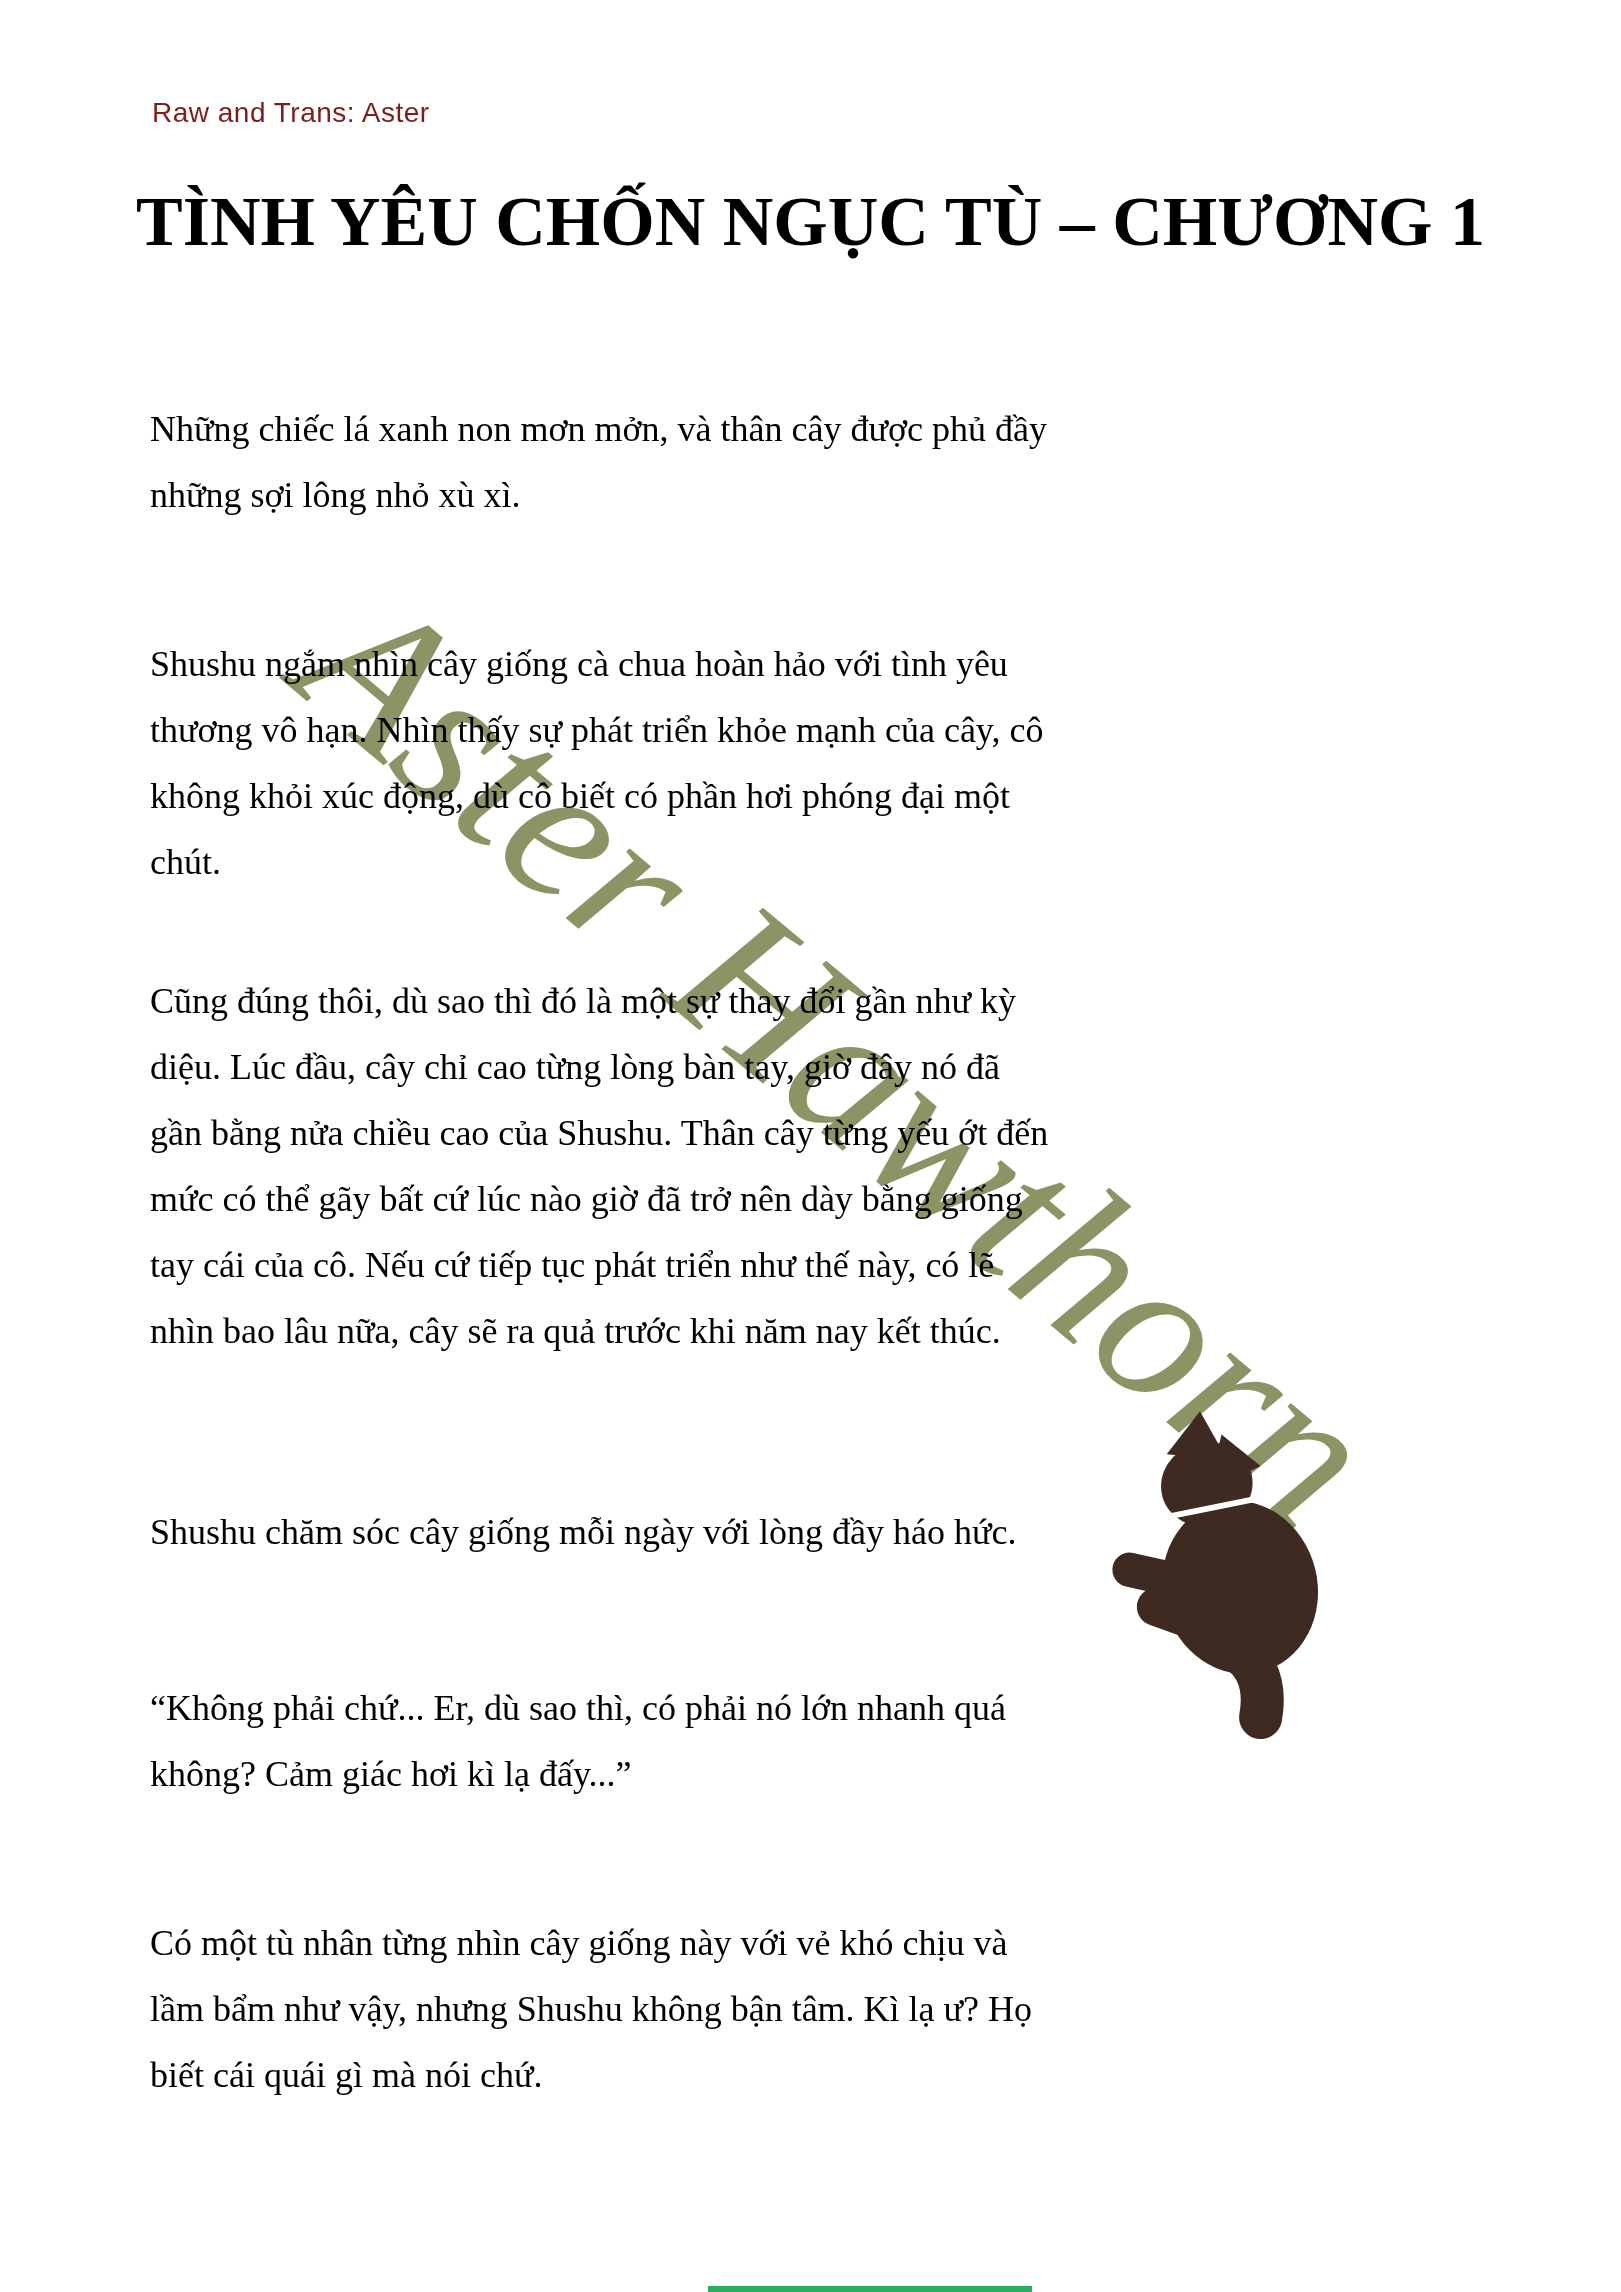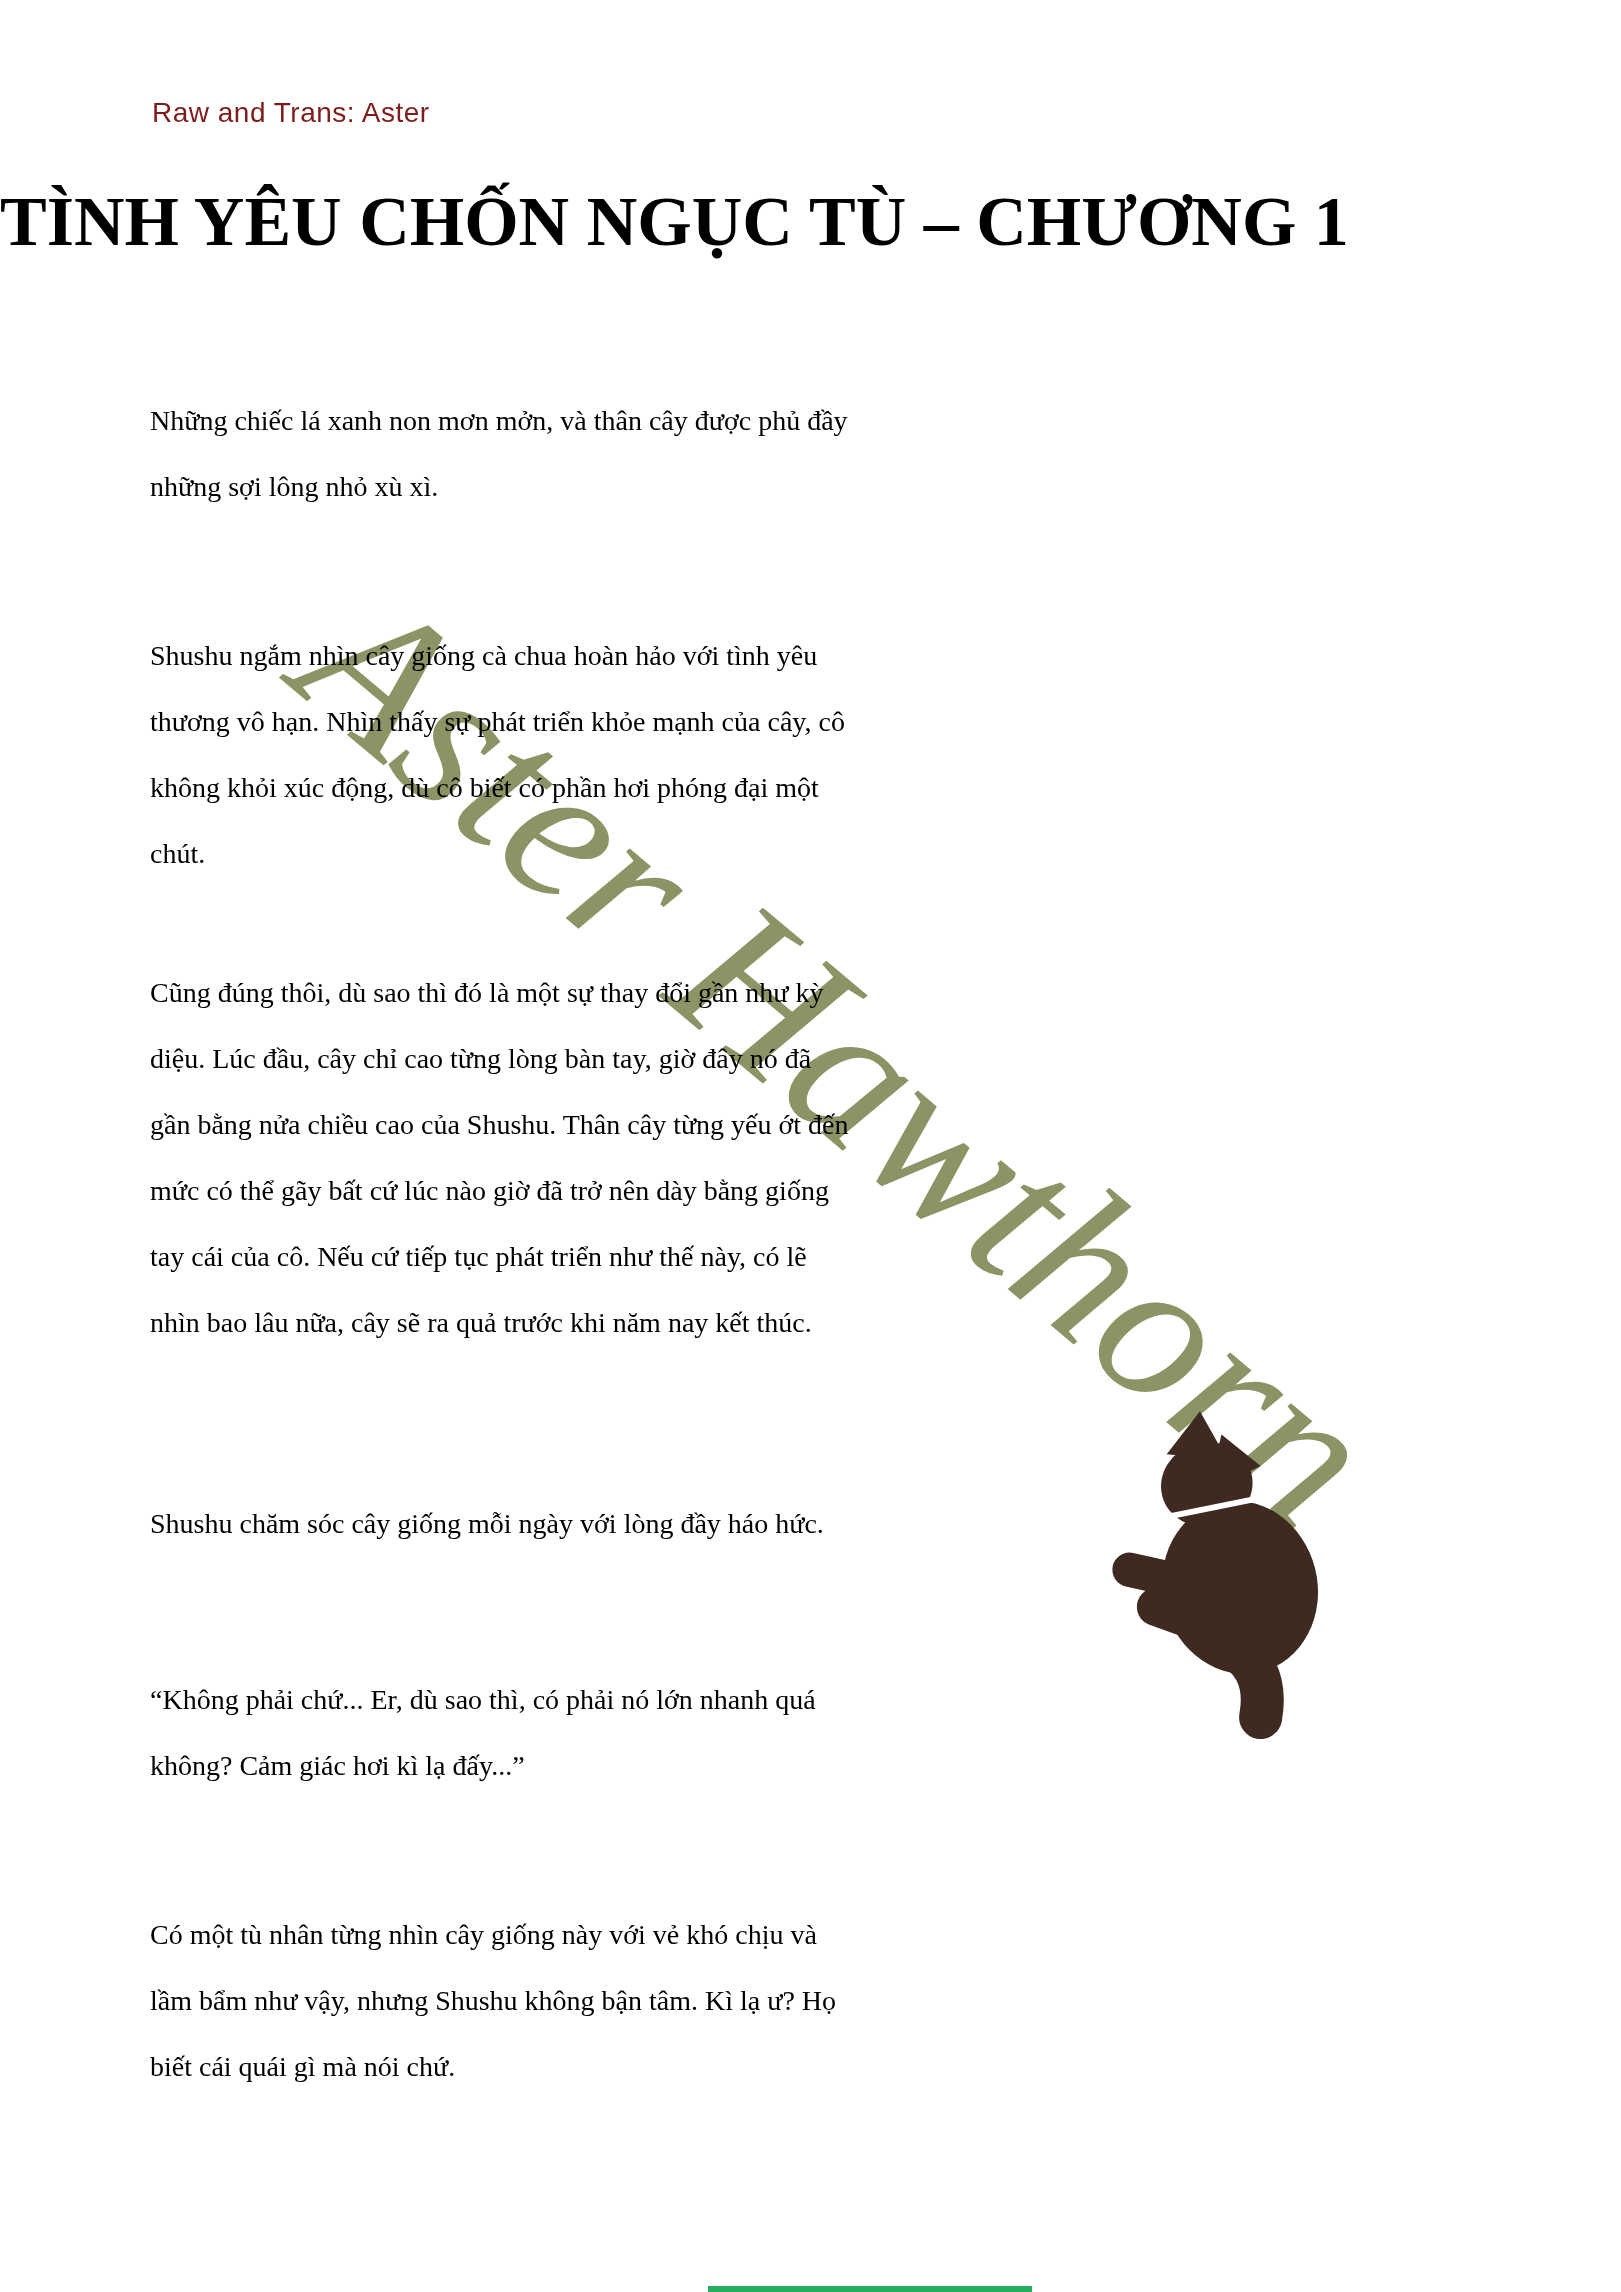--- a/index.html
+++ b/index.html
@@ -13,29 +13,30 @@
   }
   .credit{
     position:absolute;left:152px;top:96px;
     font-family:"Liberation Sans","DejaVu Sans",sans-serif;
     font-size:28px;line-height:33px;color:#7f1d1d;
     letter-spacing:0.5px;
     z-index:2;
   }
   .title{
     position:absolute;left:0;right:0;top:185px;
-    margin:0;text-align:left;
+    margin:0;text-align:center;
     font-size:70px;line-height:74px;font-weight:bold;
     font-family:"Liberation Serif","DejaVu Serif",serif;
     z-index:2;
   }
   .para{
     position:absolute;left:150px;width:1333px;
-    font-size:28px;line-height:66px;
+    font-size:36px;line-height:66px;
     z-index:2;
+    margin-top:8px;
   }
   .line{white-space:nowrap;}
   .watermark{
     position:absolute;left:398px;top:553px;
     font-size:206px;line-height:1;
     font-style:italic;
     font-family:"Liberation Serif","DejaVu Serif",serif;
     white-space:nowrap;
     transform-origin:0 0;
     transform:rotate(40deg);

